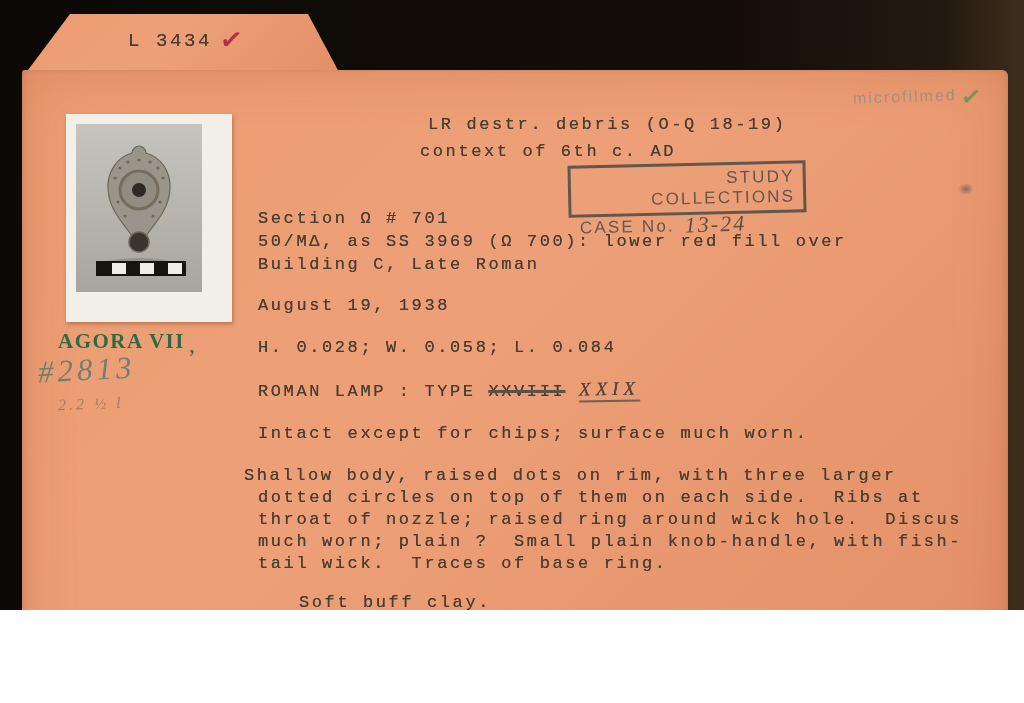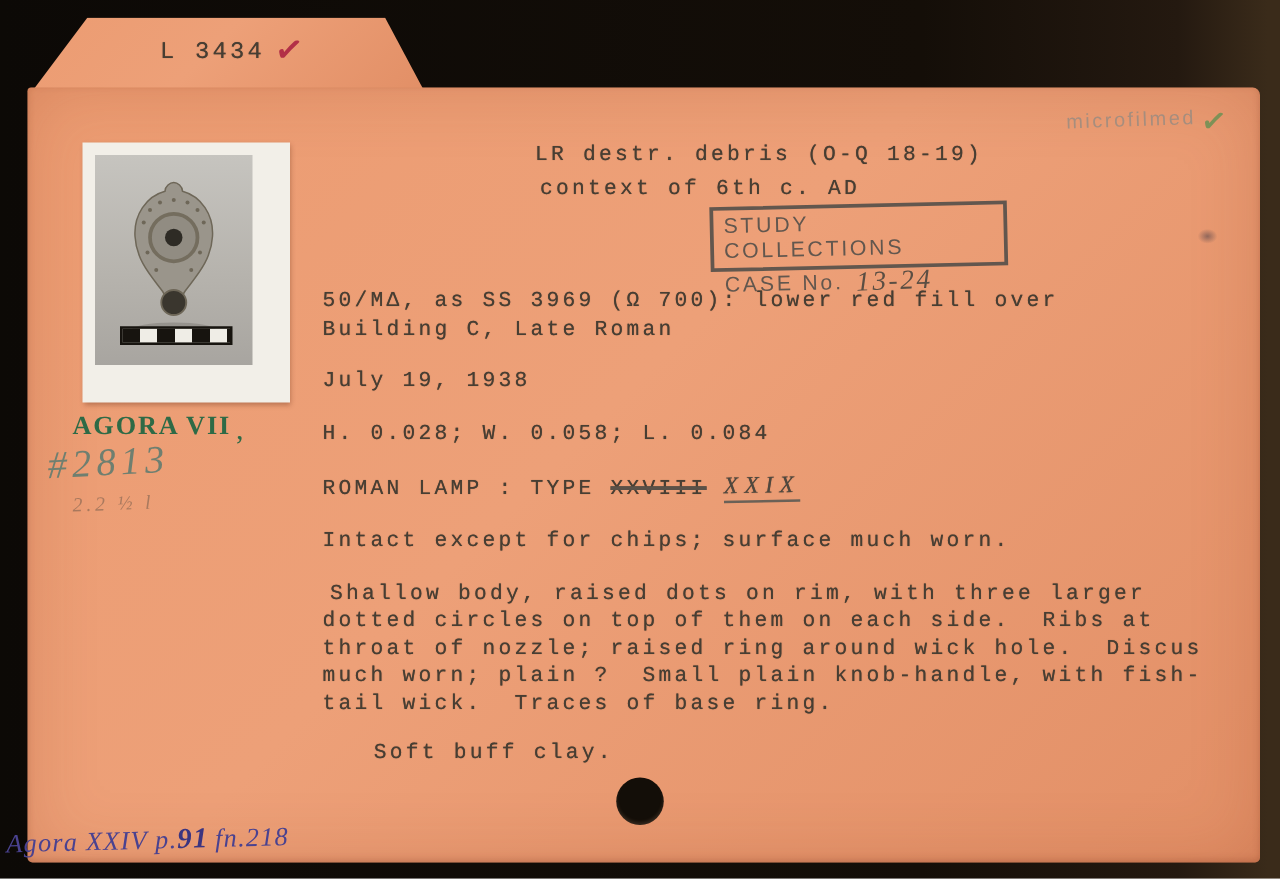--- a/index.html
+++ b/index.html
@@ -4,23 +4,23 @@
 <style>
   :root{
     --bg:#0f0b07; --bg-right:#3a2b1a;
     --card-bg:#ec9c72; --card-bg2:#e28f66;
     --ink:#473e33; --stamp-ink:#57514b; --pencil:#4f483f;
     --green-stamp:#2e6a46; --green-pencil:#6f7f70;
     --red-check:#b23047; --green-check:#7d9157; --blue-ink:#4a4290;
     --photo-paper:#f2efe8; --photo-bg:#b9b6b0;
   }
   html,body{margin:0;padding:0;}
-  #scan{position:relative;width:1024px;height:703px;overflow:hidden;
+  #scan{position:relative;width:1024px;height:610px;overflow:hidden;
         background:linear-gradient(90deg,#0c0906 0%,#140e08 72%,#241910 92%,var(--bg-right) 99%);
-        font-family:"Liberation Sans",sans-serif;}
+        font-family:"Liberation Sans",sans-serif;text-align:right;}
   .card-body,.card-tab{
     background:linear-gradient(135deg,var(--card-bg) 0%,#eda078 45%,var(--card-bg2) 100%);
   }
   .card-tab{position:absolute;left:25px;top:14px;width:315px;height:60px;
     clip-path:polygon(45px 0,283px 0,315px 60px,0 60px);}
   .card-body{position:absolute;left:22px;top:70px;width:986px;height:620px;
     border-radius:3px 6px 4px 4px;
     box-shadow:inset 0 0 55px rgba(150,62,30,.22), inset 0 -2px 6px rgba(110,40,20,.25);}
   
   .tw{position:absolute;font-family:"Liberation Mono","DejaVu Sans Mono",monospace;
@@ -109,41 +109,42 @@
           <circle cx="42" cy="78" r="1.6" fill="#6e6758"></circle>
         <circle cx="84" cy="78" r="1.6" fill="#6e6758"></circle>
           <circle cx="49" cy="92" r="1.6" fill="#6e6758"></circle>
         <circle cx="77" cy="92" r="1.6" fill="#6e6758"></circle>
       </svg>
       <div class="scalebar"></div>
     </div>
   </div>
 
   <span class="tw" style="left:428px;top:114px;">LR destr. debris (O-Q 18-19)</span>
-  <span class="tw" style="left:432px;top:141px;">context of 6th c. AD</span>
+  <span class="tw" style="left:420px;top:141px;">context of 6th c. AD</span>
 
   <div class="stampbox">
     <div class="l1">STUDY COLLECTIONS</div>
     <div class="l2">
       <span>CASE No.</span>
       <span class="case-num">13-24</span>
     </div>
   </div>
 
+  <span class="tw" style="left:258px;top:208px;">Section Ω # 701</span>
   <span class="tw" style="left:258px;top:231px;">50/MΔ, as SS 3969 (Ω 700): lower red fill over</span>
   <span class="tw" style="left:258px;top:254px;">Building C, Late Roman</span>
 
-  <span class="tw" style="left:258px;top:295px;">July 19, 1938</span>
+  <span class="tw" style="left:258px;top:295px;">August 19, 1938</span>
   <span class="tw" style="left:258px;top:337px;">H. 0.028; W. 0.058; L. 0.084</span>
 
   <span class="tw" style="left:258px;top:379px;"><span>ROMAN LAMP : TYPE </span><span class="struck">XXVIII</span><span class="revised">XXIX</span></span>
 
   <span class="tw" style="left:258px;top:423px;">Intact except for chips; surface much worn.</span>
 
-  <span class="tw" style="left:264px;top:465px;">Shallow body, raised dots on rim, with three larger</span>
+  <span class="tw" style="left:244px;top:465px;">Shallow body, raised dots on rim, with three larger</span>
   <span class="tw" style="left:258px;top:509px;">throat of nozzle; raised ring around wick hole.  Discus</span>
   <span class="tw" style="left:258px;top:487px;">dotted circles on top of them on each side.  Ribs at</span>
   <span class="tw" style="left:258px;top:531px;">much worn; plain ?  Small plain knob-handle, with fish-</span>
   <span class="tw" style="left:258px;top:553px;">tail wick.  Traces of base ring.</span>
 
   <span class="tw" style="left:258px;top:592px;margin-left:41px;">Soft buff clay.</span>
 
   <span class="agora"><span>AGORA VII</span><span class="comma">,</span></span>
   <span class="catno">#2813</span>
   <span class="pencil-note">2.2 ½ l</span>

